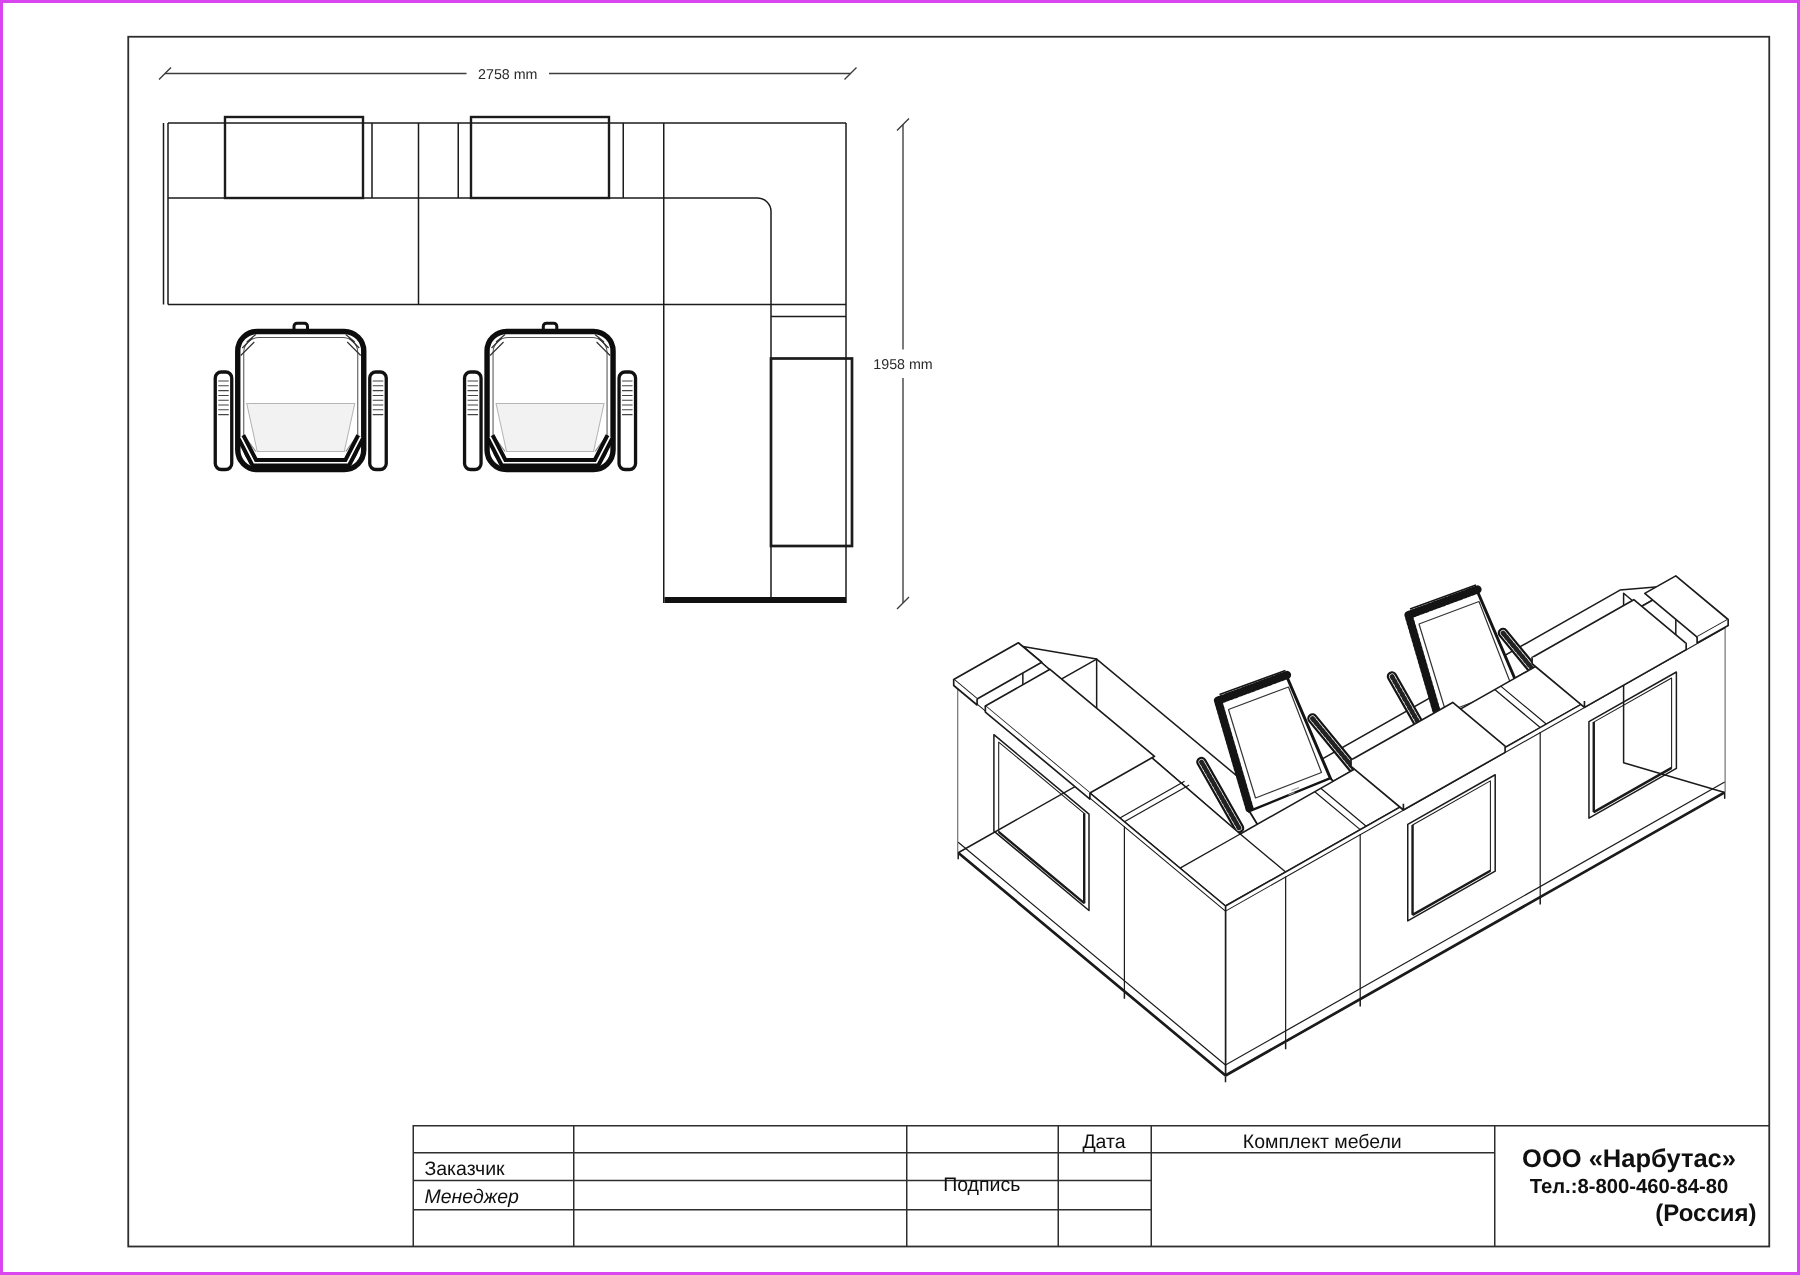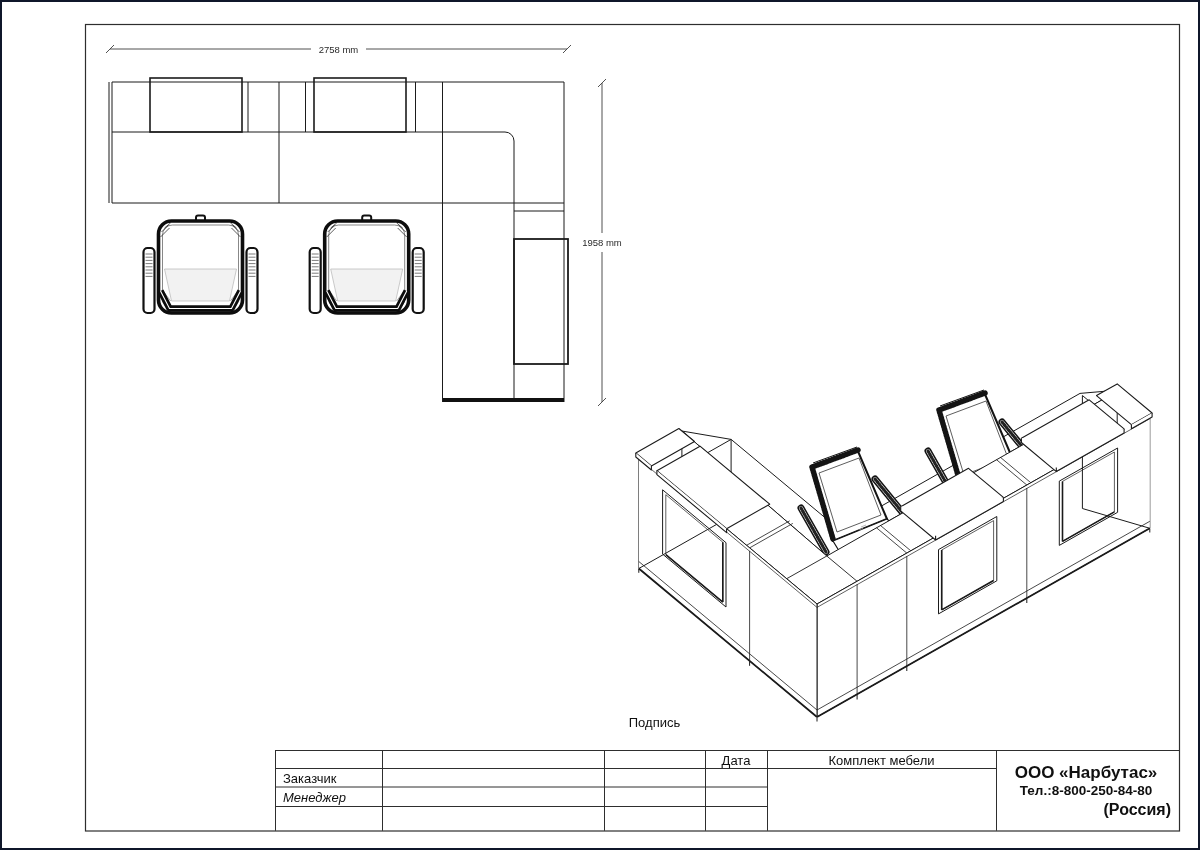--- a/index.html
+++ b/index.html
@@ -1,17 +1,17 @@
 <!DOCTYPE html>
 <html><head>
 <meta charset="utf-8">
 <style>
   html,body{margin:0;padding:0;background:#fff;}
   .page{position:relative;width:1200px;height:850px;background:#fff;
-        border:2px solid #0f172a;box-sizing:border-box;overflow:hidden;
+        border:2px solid #d946ef;box-sizing:border-box;overflow:hidden;
         font-family:"Liberation Sans","DejaVu Sans",sans-serif;color:#111;}
   svg{position:absolute;left:0;top:0;}
   svg text{font-family:"Liberation Sans","DejaVu Sans",sans-serif;fill:#2a2a2a;}
   .tb-text{position:absolute;font-size:13px;color:#101010;line-height:15px;white-space:nowrap;}
   .tb-center{text-align:center;}
   .tb-right{text-align:right;}
   .tb-bold{font-weight:600;}
 </style>
 </head>
 <body>
@@ -159,21 +159,21 @@
     <path d="M273.5 766.5 H994.5"></path>
     <path d="M273.5 785 H765.5"></path>
     <path d="M273.5 804.5 H765.5"></path>
   </g>
   <rect x="83.5" y="22.5" width="1094" height="806.5" fill="none" stroke="#2e2e2e" stroke-width="1.2"></rect>
 </svg>
 
   <div>
     <div class="tb-text" style="left:281px;top:769px;">Заказчик</div>
     <div class="tb-text" style="left:281px;top:788px;font-style:italic;">Менеджер</div>
-    <div class="tb-text tb-center" style="left:602px;top:713px;width:101px;">Подпись</div>
+    <div class="tb-text tb-center" style="left:602px;top:780px;width:101px;">Подпись</div>
     <div class="tb-text tb-center" style="left:703px;top:751px;width:62px;">Дата</div>
     <div class="tb-text tb-center" style="left:765px;top:750.5px;width:229px;font-size:13px;">Комплект мебели</div>
     <div class="tb-text tb-center tb-bold" style="left:997px;top:763px;width:174px;font-size:17px;">ООО «Нарбутас»</div>
-    <div class="tb-text tb-center tb-bold" style="left:997px;top:781px;width:174px;font-size:13.5px;">Тел.:8-800-250-84-80</div>
+    <div class="tb-text tb-center tb-bold" style="left:997px;top:781px;width:174px;font-size:13.5px;">Тел.:8-800-460-84-80</div>
     <div class="tb-text tb-right tb-bold" style="left:997px;top:800px;width:172px;font-size:16px;">(Россия)</div>
   </div>
 
 </div>
 
 </body></html>

